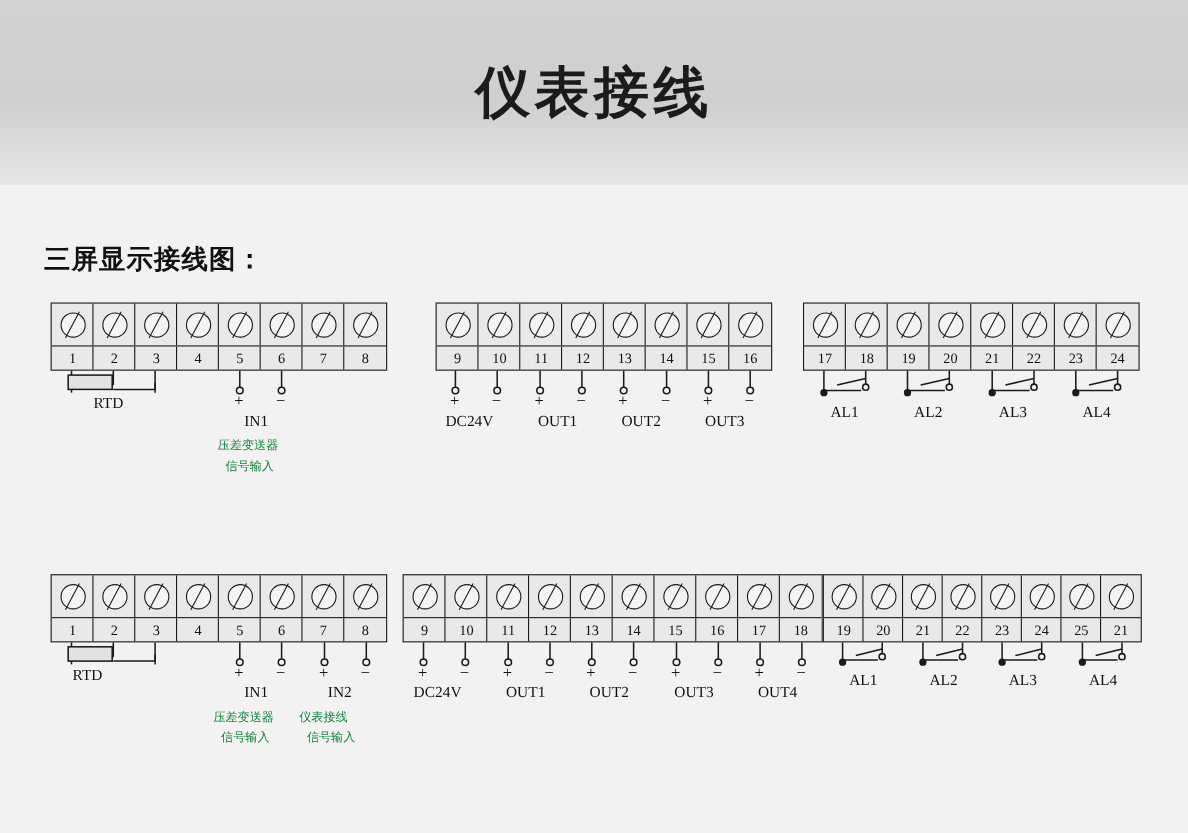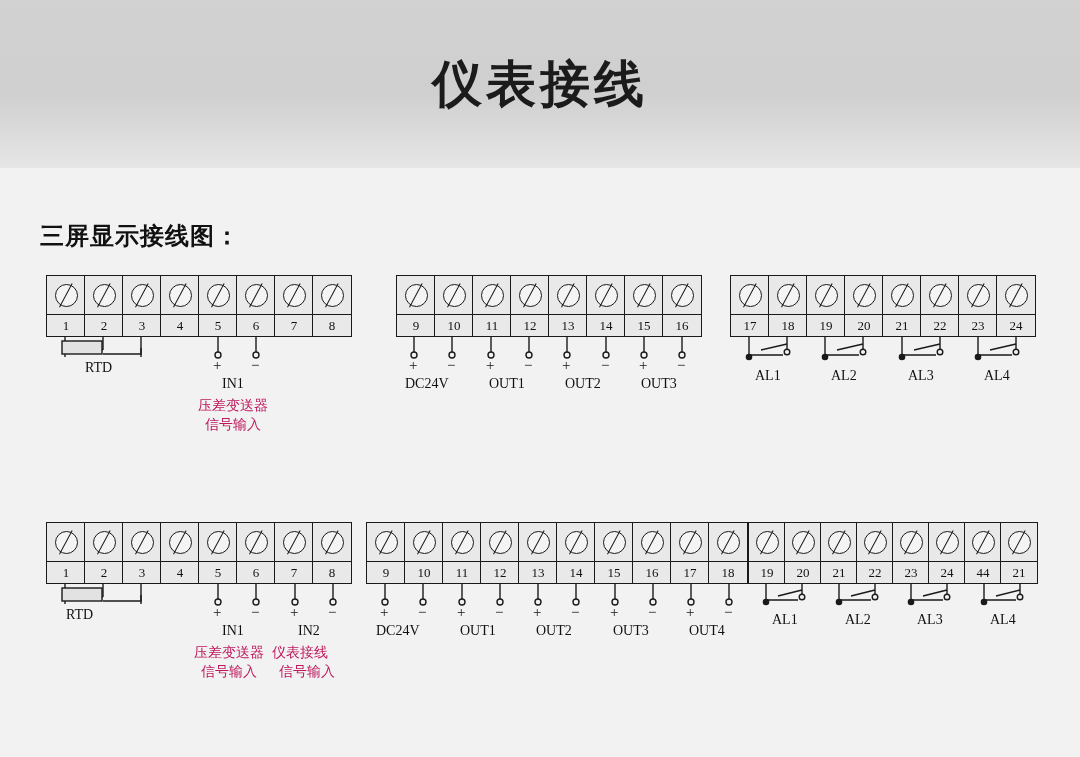--- a/index.html
+++ b/index.html
@@ -131,22 +131,22 @@
 
   .lbl {
     position: absolute;
     font-size: 14px;
     color: #111;
     font-family: "Liberation Serif", serif;
     white-space: nowrap;
   }
   .lbl-cn {
     position: absolute;
-    font-size: 14px;
-    color: #be185d;
+    font-size: 11px;
+    color: #15803d;
     font-family: "Liberation Sans", sans-serif;
     white-space: nowrap;
   }
   .sign {
     position: absolute;
     font-size: 15px;
     color: #111;
     font-family: "Liberation Serif", serif;
   }
   svg.overlay {
@@ -489,21 +489,21 @@
           <span class="screw"></span>
         </div>
     </div>
     <div class="numbers">
       <div class="num-cell">19</div>
       <div class="num-cell">20</div>
       <div class="num-cell">21</div>
       <div class="num-cell">22</div>
       <div class="num-cell">23</div>
       <div class="num-cell">24</div>
-      <div class="num-cell">44</div>
+      <div class="num-cell">25</div>
       <div class="num-cell">21</div>
     </div>
   </div>
 
   <svg class="overlay" width="1080" height="757">
     <g stroke="#1a1a1a" stroke-width="1.4" fill="none">
 
       <path d="M65,584 L65,597 L65,604"></path>
       <path d="M103,584 L103,597"></path>
       <path d="M141,584 L141,597 L141,604"></path>

